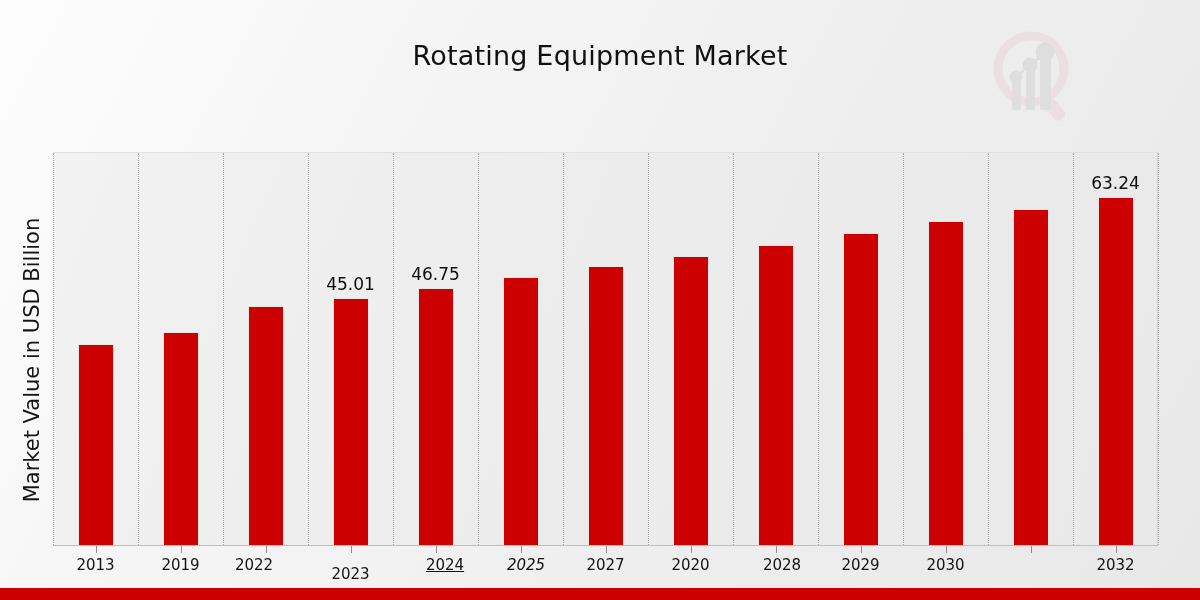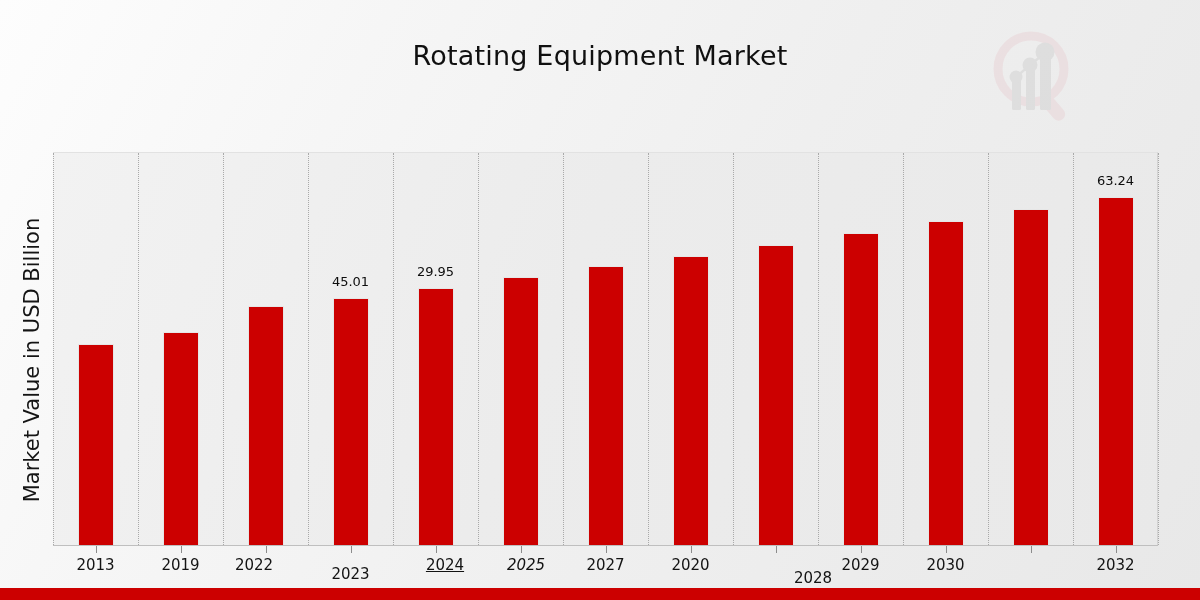--- a/index.html
+++ b/index.html
@@ -94,21 +94,21 @@
     bottom: 0;
     background: #cc0000;
     border: 1px solid #e6e6e6;
     border-bottom: none;
     box-sizing: border-box;
   }
 
   
   .data-label {
     position: absolute;
-    font-size: 13px;
+    font-size: 17px;
     color: #0d0d0d;
     white-space: nowrap;
     transform: translateX(-50%);
   }
 
   
   #x-axis {
     position: absolute;
     left: 53px;
     top: 545px;
@@ -194,21 +194,21 @@
         <div class="bar" title="2028: 54.56" style="left: 704.5px; width: 36px; height: 299.889px; background: rgb(204, 0, 0); border-color: rgb(230, 230, 230);"></div>
         <div class="bar" title="2029: 56.73" style="left: 789.5px; width: 36px; height: 311.817px; background: rgb(204, 0, 0); border-color: rgb(230, 230, 230);"></div>
         <div class="bar" title="2030: 58.9" style="left: 874.5px; width: 36px; height: 323.744px; background: rgb(204, 0, 0); border-color: rgb(230, 230, 230);"></div>
         <div class="bar" title="2031: 61.07" style="left: 959.5px; width: 36px; height: 335.671px; background: rgb(204, 0, 0); border-color: rgb(230, 230, 230);"></div>
         <div class="bar" title="2032: 63.24" style="left: 1044.5px; width: 36px; height: 347.599px; background: rgb(204, 0, 0); border-color: rgb(230, 230, 230);"></div>
       </div>
   </div>
 
   <div id="data-labels-layer">
       <div class="data-label" style="left: 350.5px; top: 273.602px;">45.01</div>
-      <div class="data-label" style="left: 435.5px; top: 264.038px;">29.95</div>
+      <div class="data-label" style="left: 435.5px; top: 264.038px;">46.75</div>
       <div class="data-label" style="left: 1115.5px; top: 173.401px;">63.24</div>
     </div>
 
   <div id="x-axis">
       <div class="x-tick" style="left: 42.5px;"></div>
       <div class="x-tick-label" style="left: 42.5px;">2013</div>
       <div class="x-tick" style="left: 127.5px;"></div>
       <div class="x-tick-label" style="left: 127.5px;">2019</div>
       <div class="x-tick" style="left: 212.5px;"></div>
       <div class="x-tick-label" style="left: 201px;">2022</div>
@@ -216,21 +216,21 @@
       <div class="x-tick-label" style="left: 297.5px; margin-top: 9px;">2023</div>
       <div class="x-tick" style="left: 382.5px;"></div>
       <div class="x-tick-label" style="left: 392px; text-decoration: underline;">2024</div>
       <div class="x-tick" style="left: 467.5px;"></div>
       <div class="x-tick-label" style="left: 473px; font-style: italic;">2025</div>
       <div class="x-tick" style="left: 552.5px;"></div>
       <div class="x-tick-label" style="left: 552.5px;">2027</div>
       <div class="x-tick" style="left: 637.5px;"></div>
       <div class="x-tick-label" style="left: 637.5px;">2020</div>
       <div class="x-tick" style="left: 722.5px;"></div>
-      <div class="x-tick-label" style="left: 760px; margin-top: 13px;">2028</div>
+      <div class="x-tick-label" style="left: 729px;">2028</div>
       <div class="x-tick" style="left: 807.5px;"></div>
       <div class="x-tick-label" style="left: 807.5px;">2029</div>
       <div class="x-tick" style="left: 892.5px;"></div>
       <div class="x-tick-label" style="left: 892.5px;">2030</div>
       <div class="x-tick" style="left: 977.5px;"></div>
       <div class="x-tick-label" style="left: 977.5px; margin-top: 40px;">2031</div>
       <div class="x-tick" style="left: 1062.5px;"></div>
       <div class="x-tick-label" style="left: 1062.5px;">2032</div>
     </div>
 

